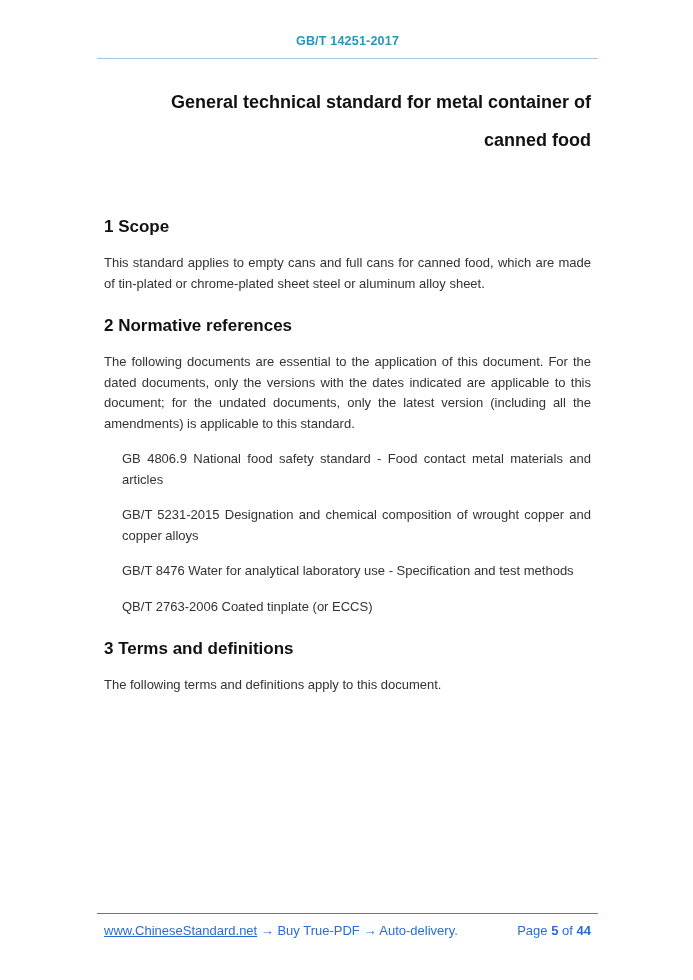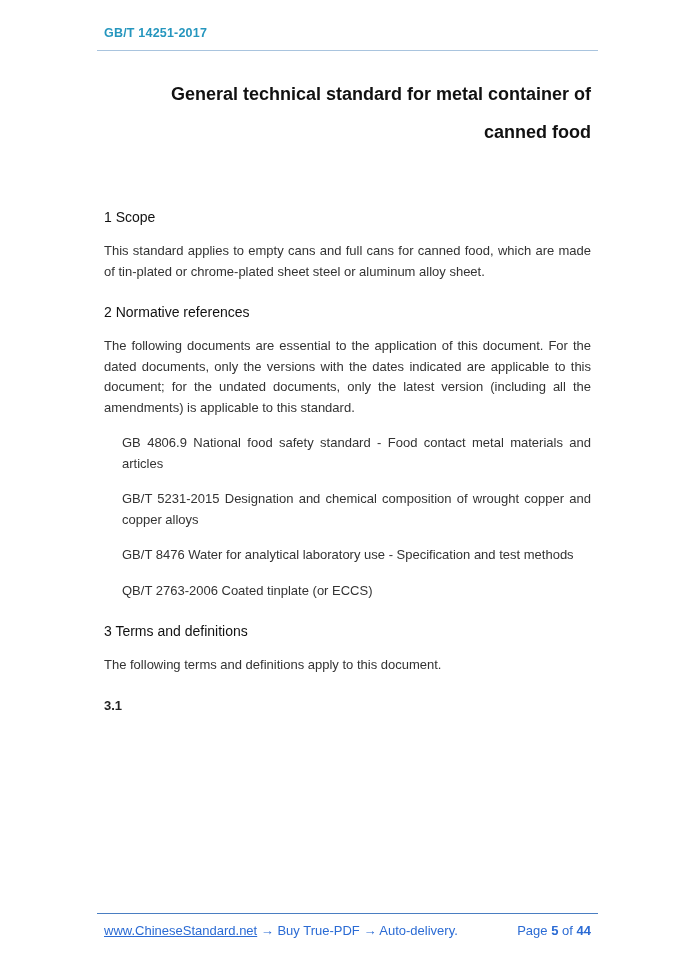--- a/index.html
+++ b/index.html
@@ -17,21 +17,22 @@
   }
   .page {
     position: absolute;
     inset: 0;
     background: #ffffff;
     box-sizing: border-box;
     padding: 0 102px 0 104px;
   }
   
   .doc-header {
-    padding-top: 26px;
+    padding-top: 34px;
+    text-align: center;
   }
   .doc-number {
     color: #2596be;
     font-size: 12.5px;
     font-weight: 700;
     letter-spacing: 0.2px;
   }
   .header-rule {
     border: none;
     border-top: 1px solid #a9c4de;
@@ -41,22 +42,22 @@
   .doc-title {
     margin: 24px 0 0 0;
     text-align: right;
     font-size: 18px;
     font-weight: 700;
     color: #111111;
     line-height: 38px;
   }
   
   .section-heading {
-    font-size: 14px;
-    font-weight: 400;
+    font-size: 17px;
+    font-weight: 700;
     color: #111111;
     margin: 22px 0 16px 0;
   }
   .section-heading.first {
     margin-top: 58px;
   }
   p.body-text {
     font-size: 13px;
     line-height: 1.58;
     text-align: justify;
@@ -139,21 +140,20 @@
     <p class="body-text">The following documents are essential to the application of this document. For the dated documents, only the versions with the dates indicated are applicable to this document; for the undated documents, only the latest version (including all the amendments) is applicable to this standard.</p>
     <p class="reference">GB 4806.9 National food safety standard - Food contact metal materials and articles</p>
     <p class="reference">GB/T 5231-2015 Designation and chemical composition of wrought copper and copper alloys</p>
     <p class="reference">GB/T 8476 Water for analytical laboratory use - Specification and test methods</p>
     <p class="reference">QB/T 2763-2006 Coated tinplate (or ECCS)</p>
   </section>
 
   <section>
     <h2 class="section-heading">3 Terms and definitions</h2>
     <p class="body-text">The following terms and definitions apply to this document.</p>
-    <div class="sub-number">3.1</div>
   </section>
 
 </div>
 
 <footer class="page-footer">
   <hr class="footer-rule">
   <div class="footer-row">
     <div class="footer-left">
       <a class="footer-link">www.ChineseStandard.net</a>
       <span class="footer-tail">→ Buy True-PDF → Auto-delivery.</span>

